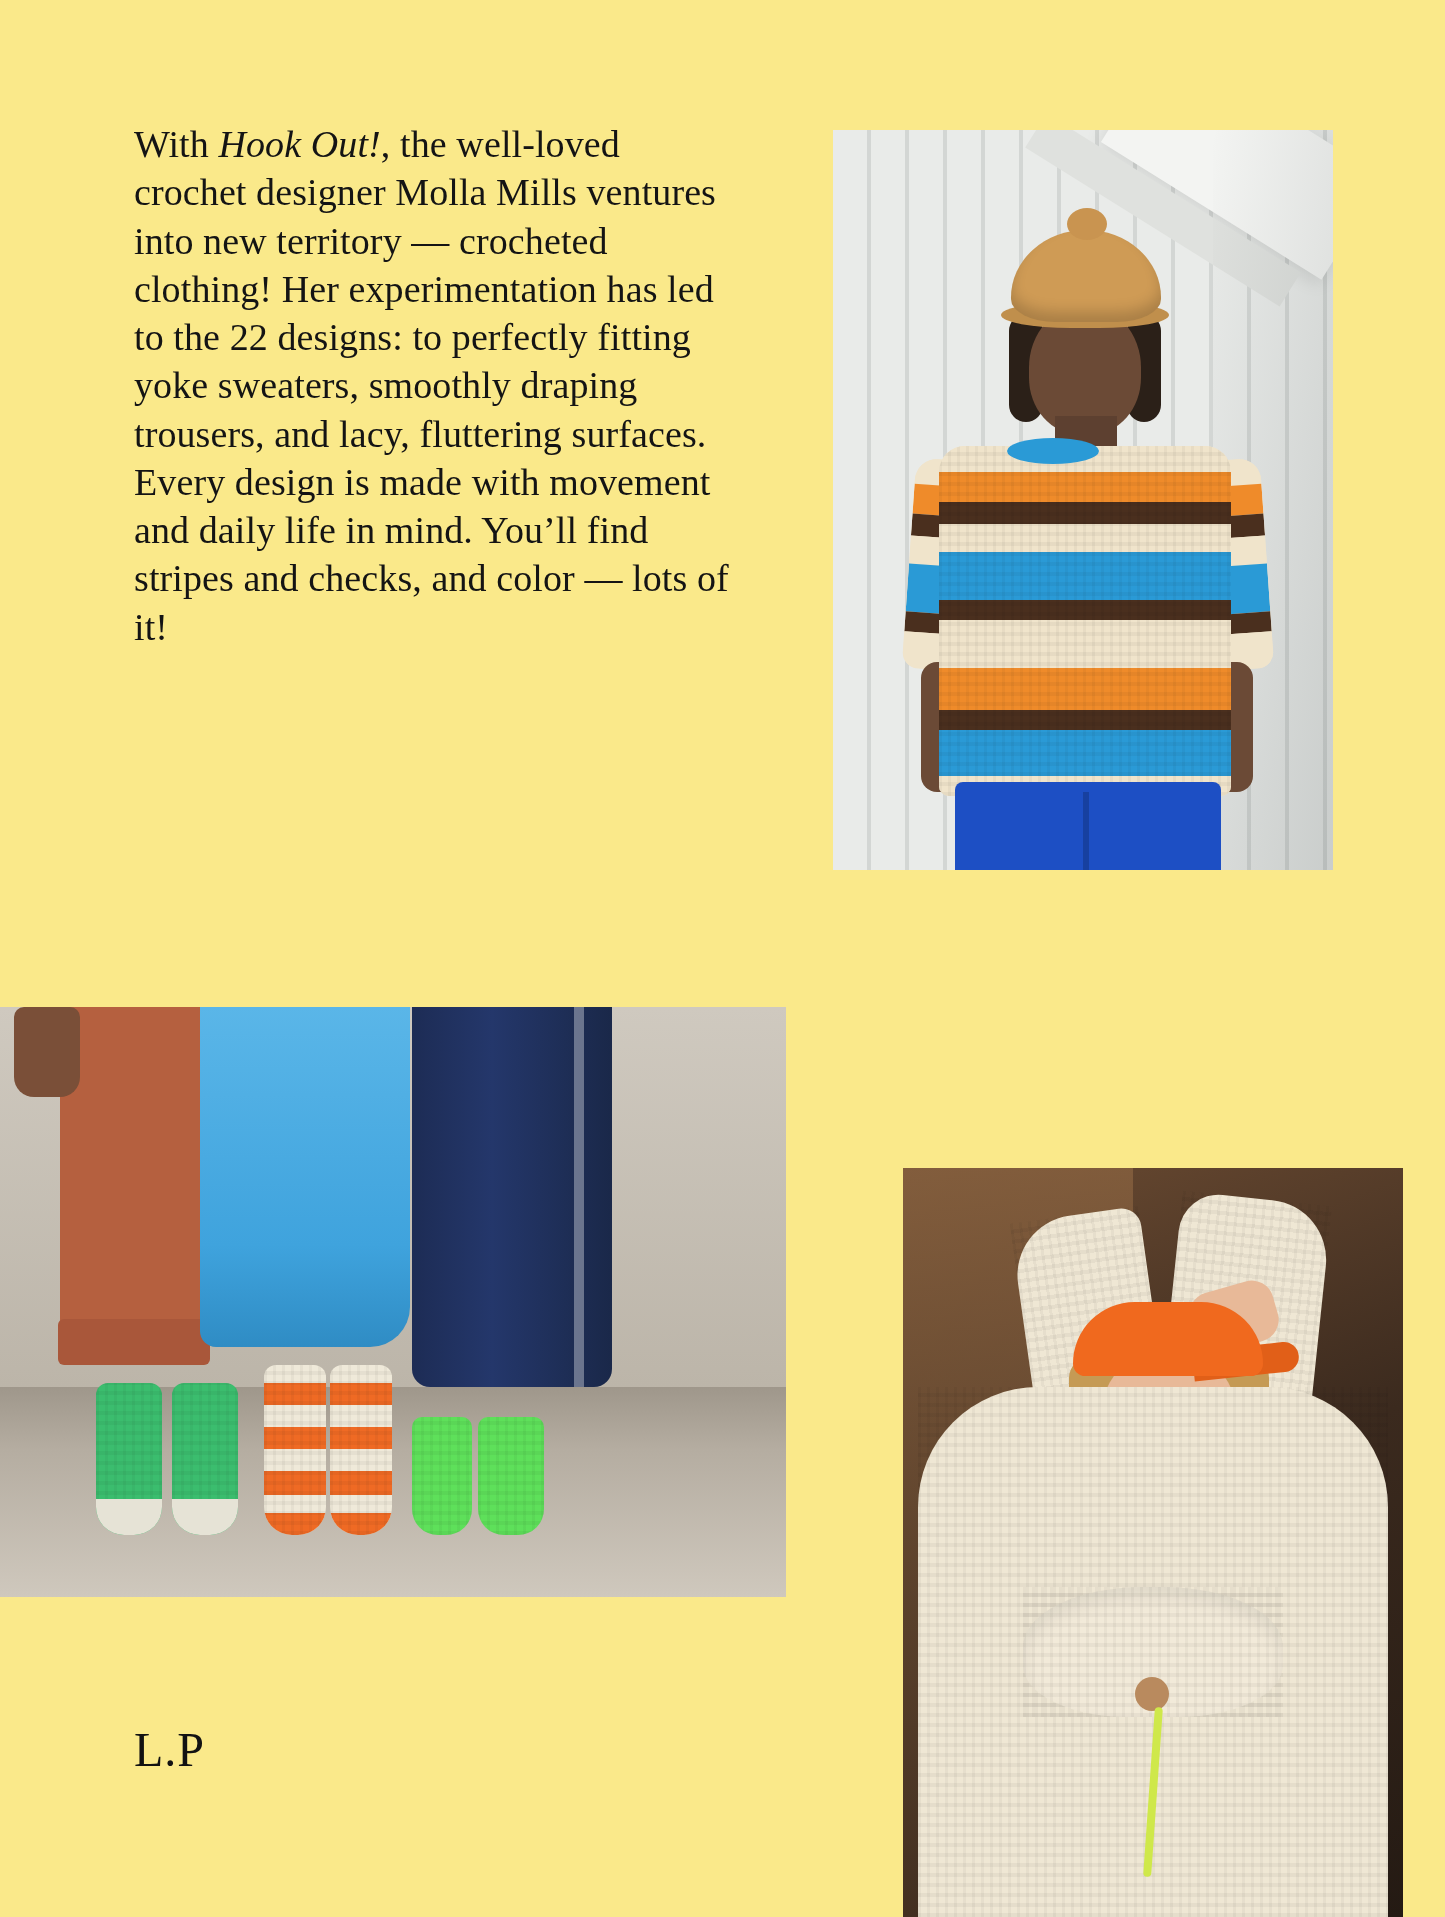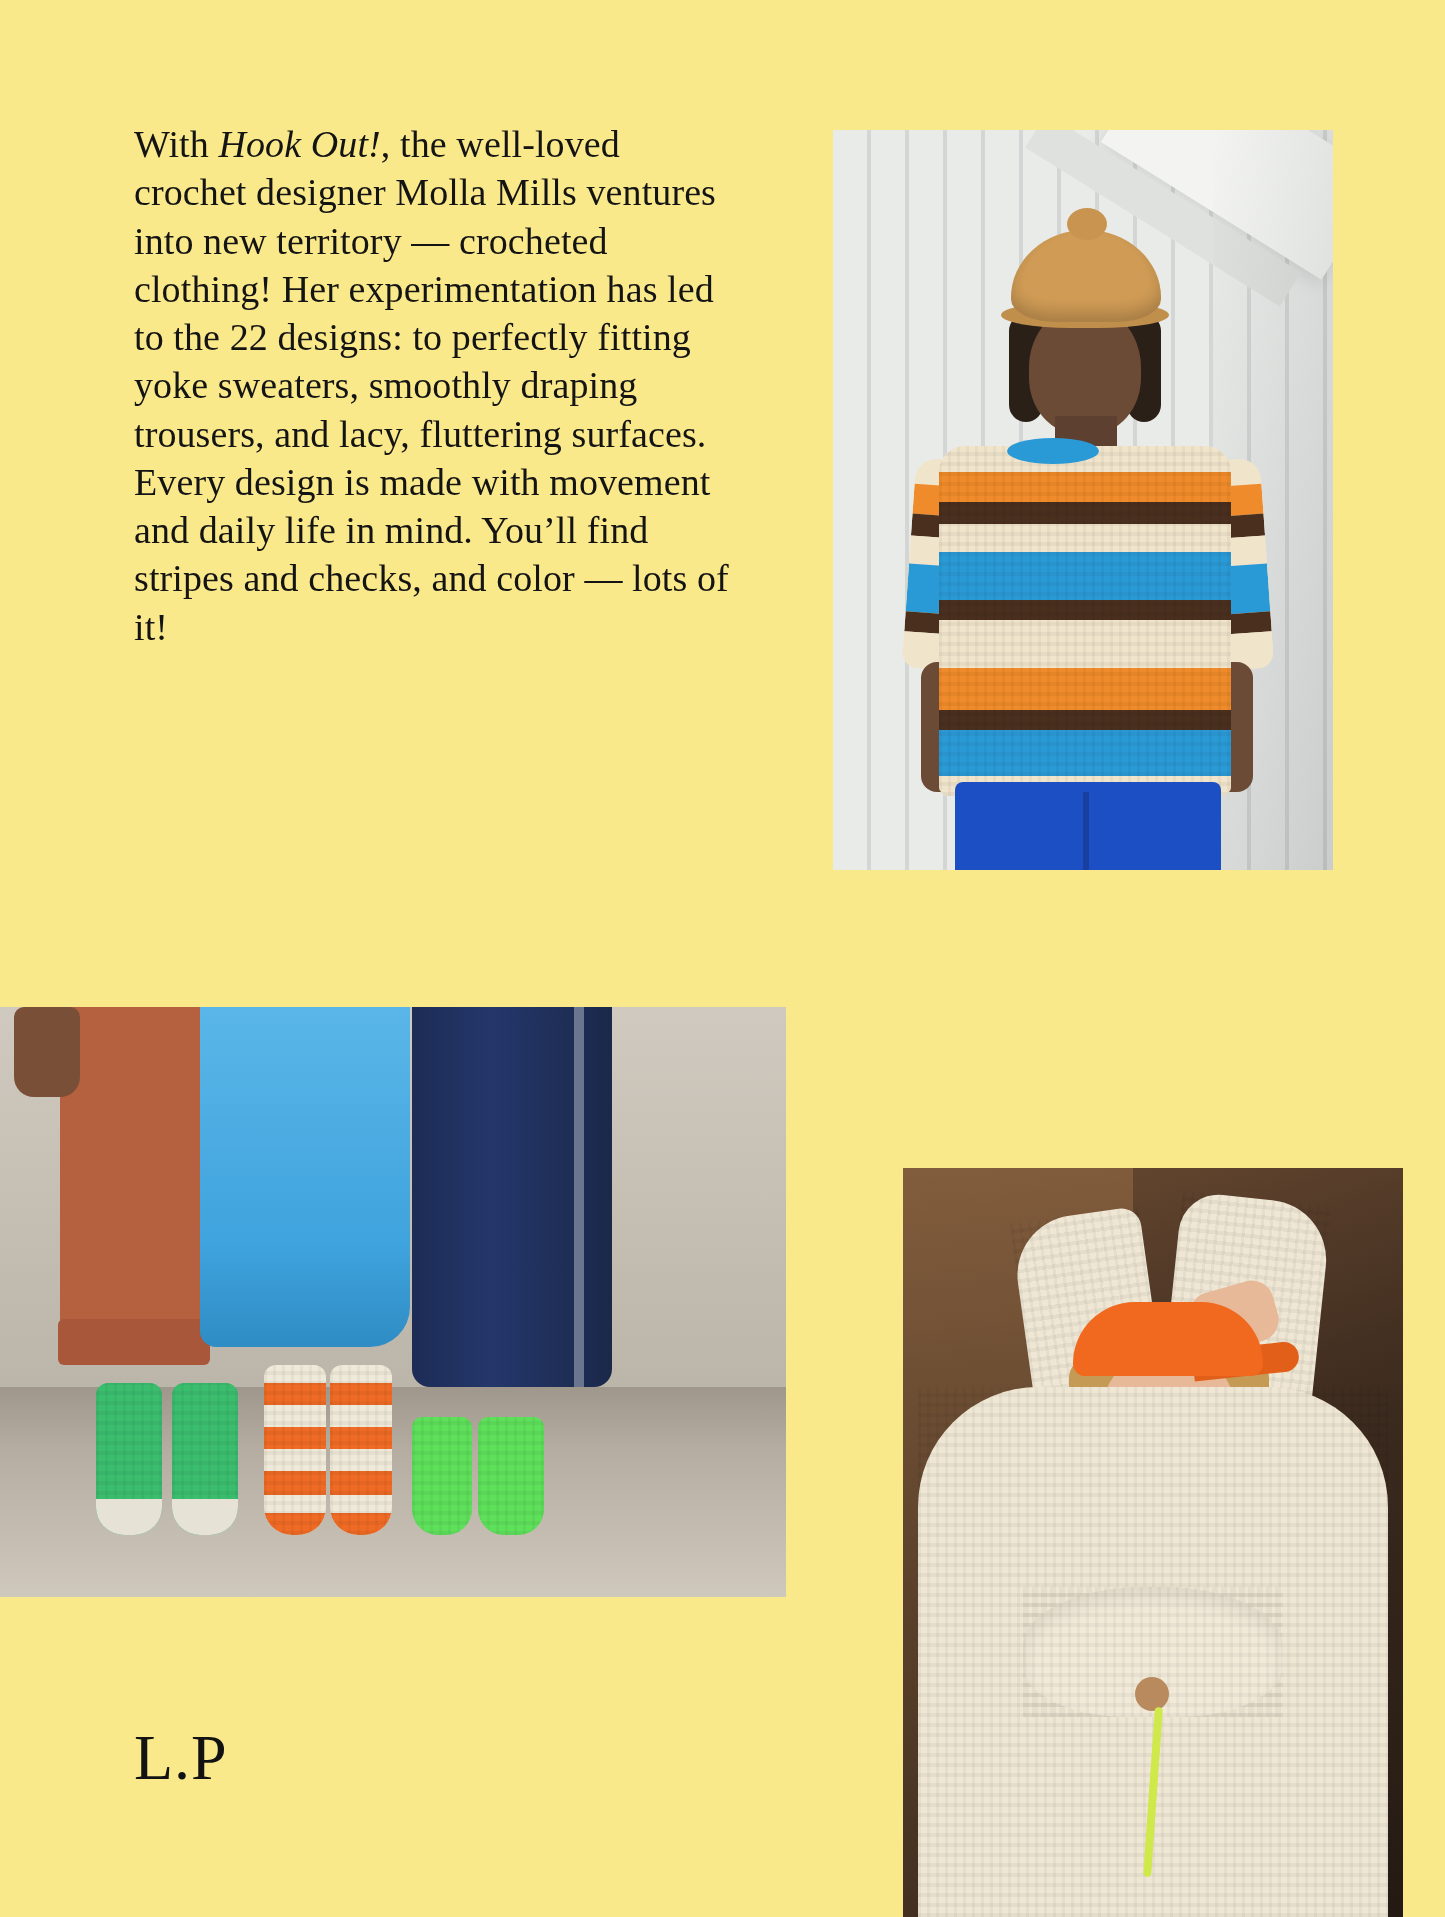--- a/index.html
+++ b/index.html
@@ -424,21 +424,21 @@
       repeating-linear-gradient(90deg, rgba(0,0,0,0.04) 0 3px, rgba(255,255,255,0.0) 3px 9px);
     pointer-events: none;
   }
 
   
   .logo {
     position: absolute;
     left: 134px;
     top: 1726px;
     font-family: "Liberation Serif", serif;
-    font-size: 64px;
+    font-size: 48px;
     letter-spacing: 1px;
     color: #121212;
     line-height: 1;
   }
 </style>
 </head>
 <body>
 
 <div class="page">
 

